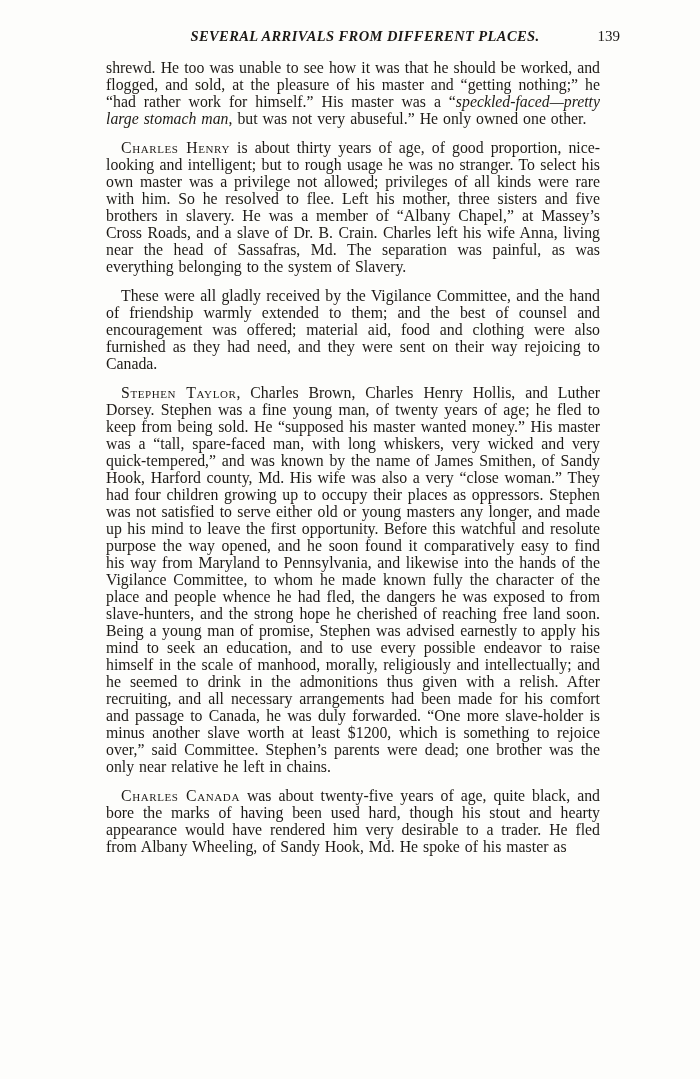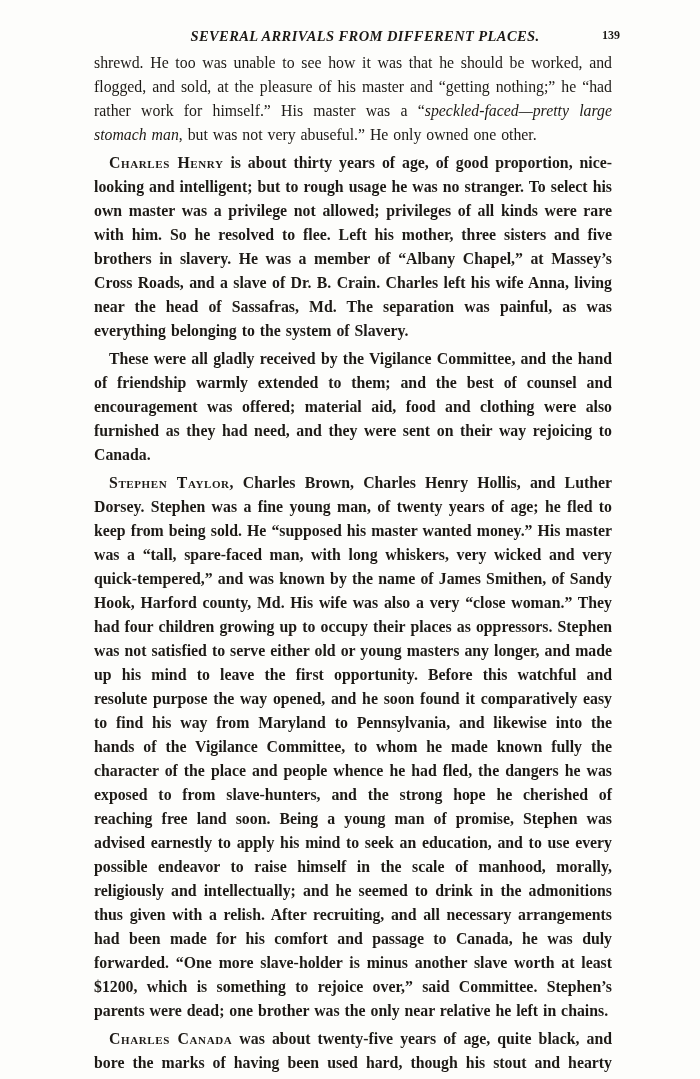--- a/index.html
+++ b/index.html
@@ -15,55 +15,54 @@
     background: #fdfdfb;
     color: #1d1a16;
     font-family: "Liberation Serif", "DejaVu Serif", serif;
     padding: 27px 88px 0 94px;
     overflow: hidden;
   }
   .running-head {
     position: relative;
     text-align: center;
     height: 20px;
-    margin-bottom: 4px;
+    margin-bottom: 12px;
   }
   .head-title {
     position: relative;
     left: 12px;
     font-style: italic;
     font-weight: bold;
     font-size: 14.5px;
     letter-spacing: 0.4px;
     white-space: nowrap;
   }
   .page-number {
     position: absolute;
     right: -8px;
     top: 1px;
-    font-size: 12px;
+    font-size: 15px;
     font-style: normal;
-    font-weight: bold;
+    font-weight: normal;
     text-align: center;
   }
   .text-block {
     display: block;
   }
   .para {
-    margin: 0;
+    margin: 12px;
     padding: 0;
     font-size: 15.8px;
-    line-height: 24px;
+    line-height: 17px;
     text-align: justify;
     text-indent: 15px;
     word-spacing: 1px;
   }
   .para + .para {
     margin-top: 4px;
-    font-weight: bold;
   }
   .no-indent {
     text-indent: 0;
   }
   .italic {
     font-style: italic;
   }
   .smallcaps {
     font-variant: small-caps;
     letter-spacing: 0.6px;

